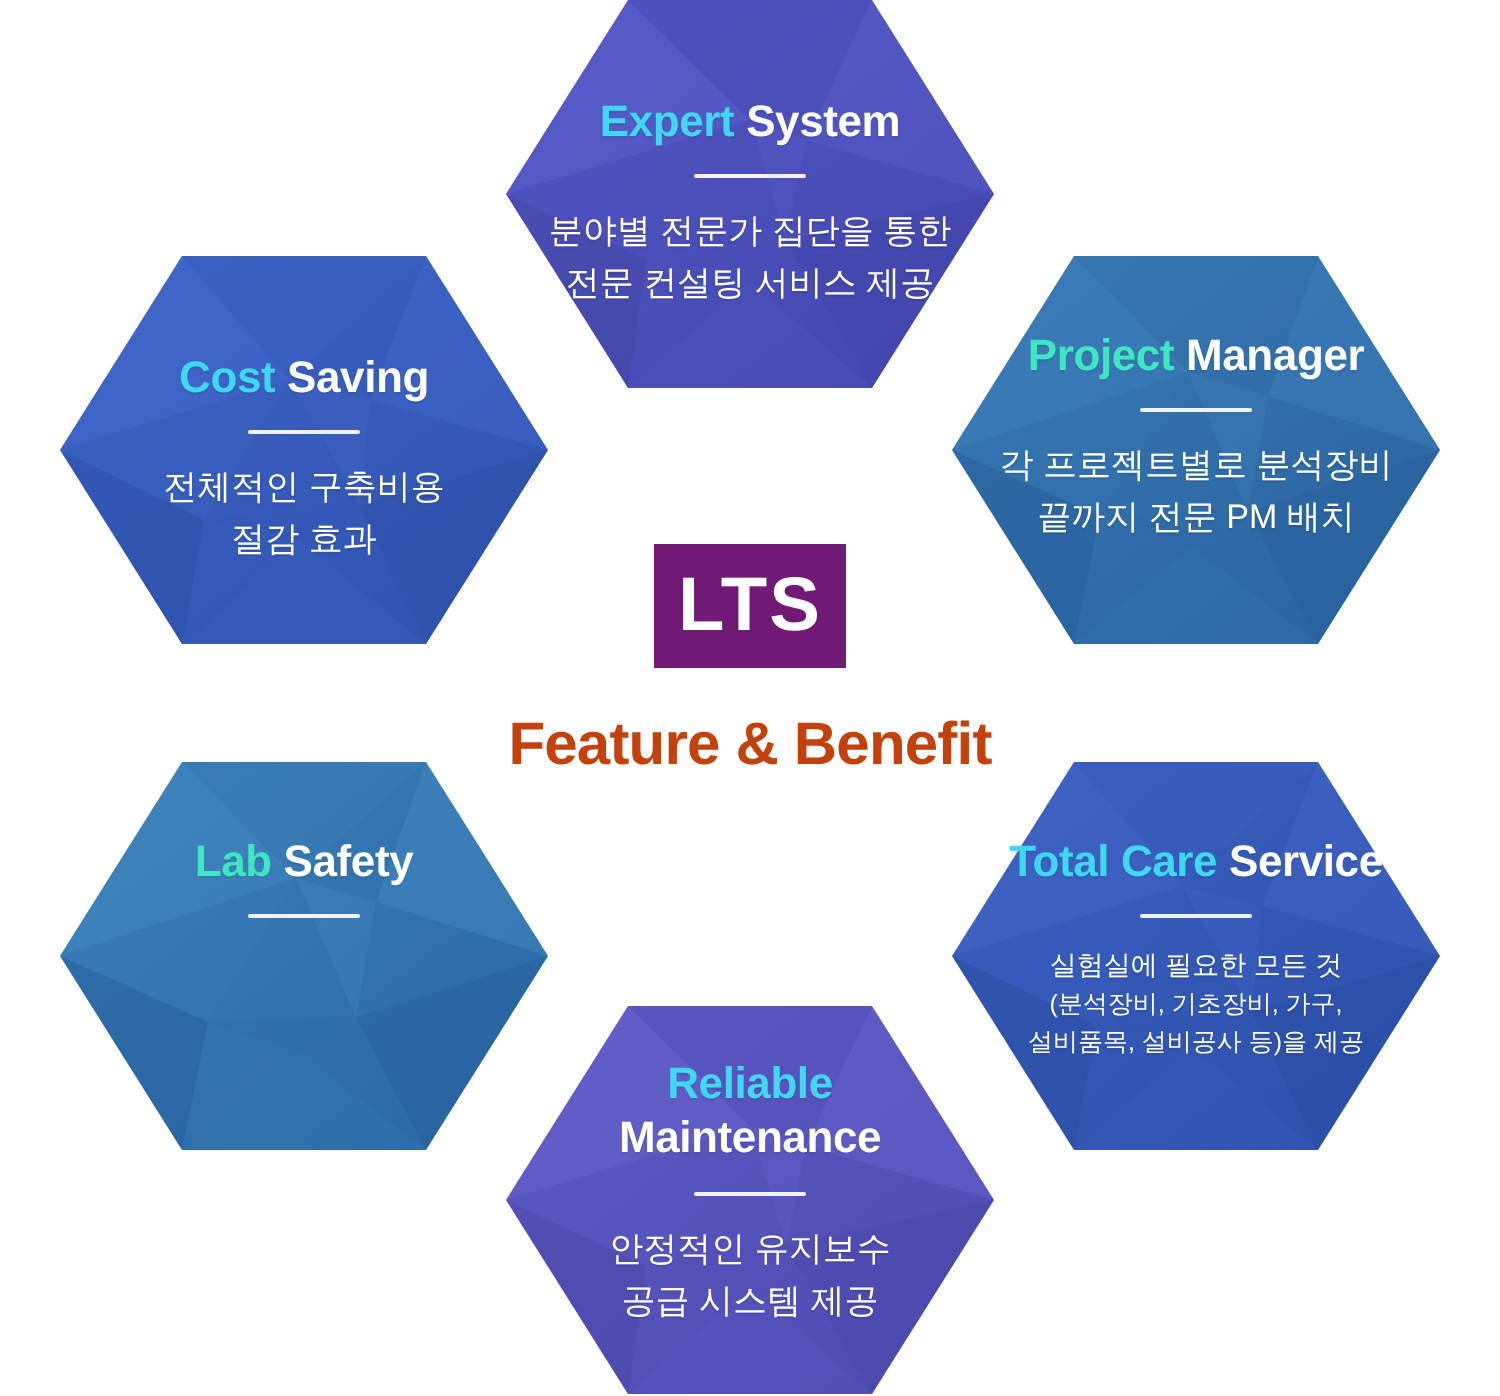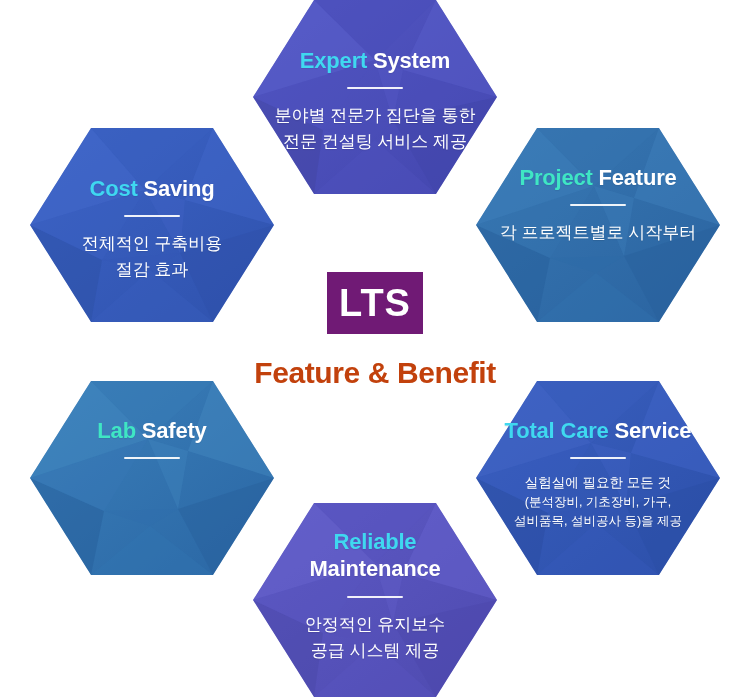--- a/index.html
+++ b/index.html
@@ -167,25 +167,26 @@
         <polygon points="183,194 61,194 120,145" fill="#3373AF" opacity=".4"></polygon>
         <polygon points="61,194 0,97 74,130" fill="#265E99" opacity=".45"></polygon>
         <polygon points="0,97 118,58 74,130" fill="#3676B3" opacity=".35"></polygon>
         <polygon points="118,58 158,70 148,128" fill="#4183BF" opacity=".3"></polygon>
         <polygon points="74,130 148,128 120,145" fill="#2E6CA8" opacity=".4"></polygon>
       </g>
     </svg>
     <div class="content" style="padding-top:37px;">
       <div class="title">
         <span class="w1" style="color:#3FE6C4;">Project</span>
-        <span class="w2">Feature</span>
+        <span class="w2">Manager</span>
       </div>
       <div class="rule"></div>
       <div class="desc">
-        <div>각 프로젝트별로 시작부터</div>
+        <div>각 프로젝트별로 분석장비</div>
+        <div>끝까지 전문 PM 배치</div>
       </div>
     </div>
   </div>
 
   <div class="hex" id="hex-lab" style="left:30px;top:381px;width:244px;height:194px;">
     <svg width="244" height="194" viewBox="0 0 244 194">
       <defs>
         <clipPath id="clipLab">
             <polygon points="61,0 183,0 244,97 183,194 61,194 0,97"></polygon>
           </clipPath>

